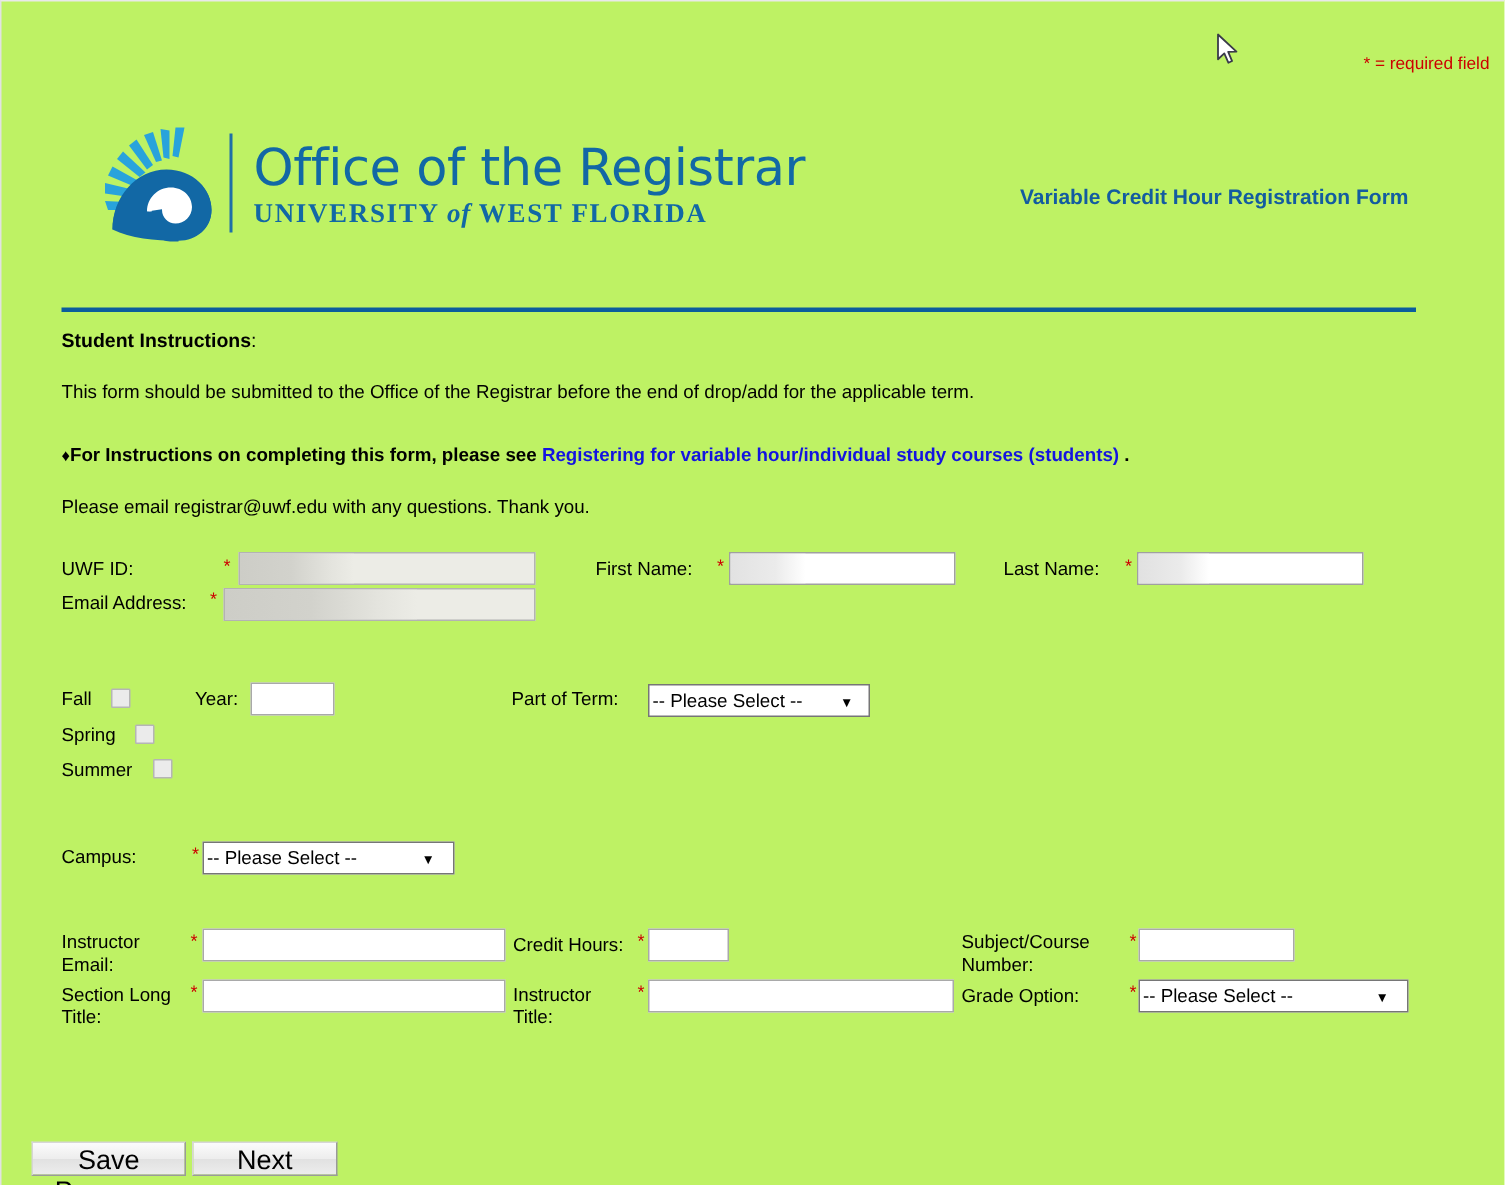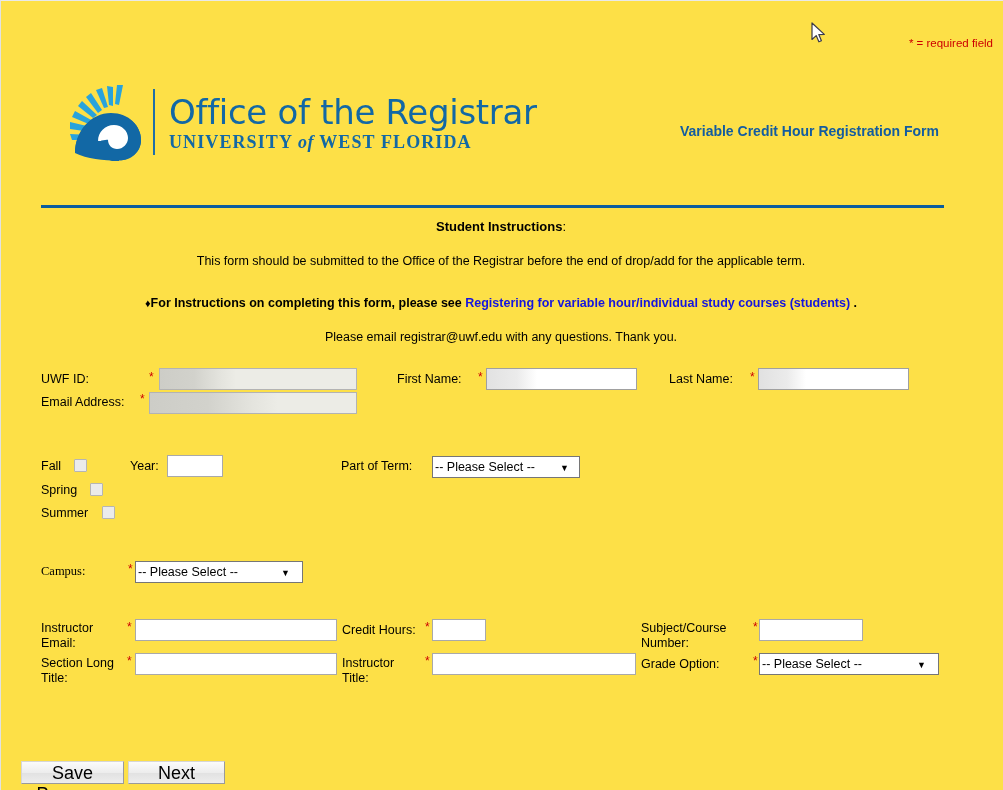--- a/index.html
+++ b/index.html
@@ -10,21 +10,21 @@
   }
   body {
     font-family: "Liberation Sans", sans-serif;
     font-size: 13px;
     color: #000000;
   }
   #page {
     position: relative;
     width: 1003px;
     height: 790px;
-    background: #fde047;
+    background: #bef264;
     box-sizing: border-box;
     border-left: 1px solid #e2e2e2;
     border-top: 1px solid #e9e9e9;
     overflow: hidden;
   }
 
   
   .req-note {
     position: absolute;
     top: 36px;
@@ -114,21 +114,21 @@
   .rule {
     position: absolute;
     left: 40px;
     top: 204px;
     width: 903px;
     height: 3px;
     background: #0b5d9d;
   }
 
   
-  .instructions { position: absolute; left: 40px; top: 218px; width: 920px; text-align: center; }
+  .instructions { position: absolute; left: 40px; top: 218px; width: 920px; }
   .ins-heading {
     font-size: 13px;
     font-weight: bold;
     margin: 0 0 18px 0;
     line-height: 16px;
   }
   .ins-heading .plain { font-weight: normal; }
   .ins-line {
     font-size: 12.5px;
     line-height: 16px;
@@ -324,21 +324,21 @@
   <input class="tb" type="text" style="left: 166px; top: 454px; width: 56px;" value="">
 
   <div class="lbl" style="left:340px; top:458px;">Part of Term:</div>
   <div class="sel-wrap" style="left:431px; top:455px;">
     <select class="sel" style="left:0; top:0; width:148px;">
       <option>-- Please Select --</option>
     </select>
     <span class="sel-arrow" style="left:128px; top:8px;">▼</span>
   </div>
 
-  <div class="lbl" style="left:40px; top:563px;font-family:Liberation Serif, serif;">Campus:</div>
+  <div class="lbl" style="left:40px; top:563px;">Campus:</div>
   <div class="star" style="left:127px; top:562px;">*</div>
   <div class="sel-wrap" style="left:134px; top:560px;">
     <select class="sel" style="left:0; top:0; width:168px;">
       <option>-- Please Select --</option>
     </select>
     <span class="sel-arrow" style="left:146px; top:8px;">▼</span>
   </div>
 
   <div class="lbl" style="left:40px; top:620px;">
     <span>Instructor</span><br>

